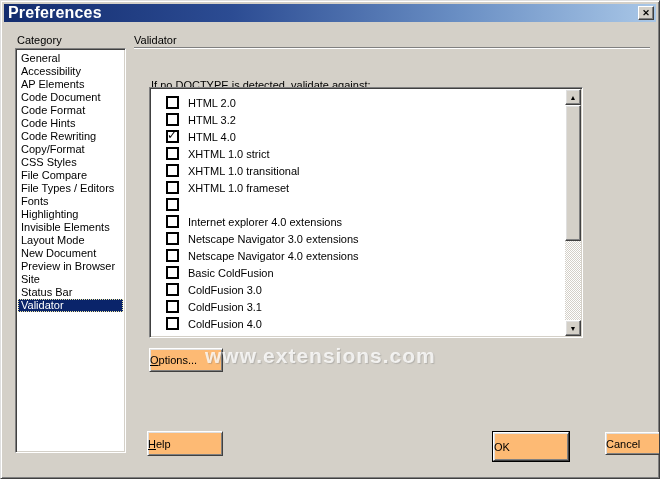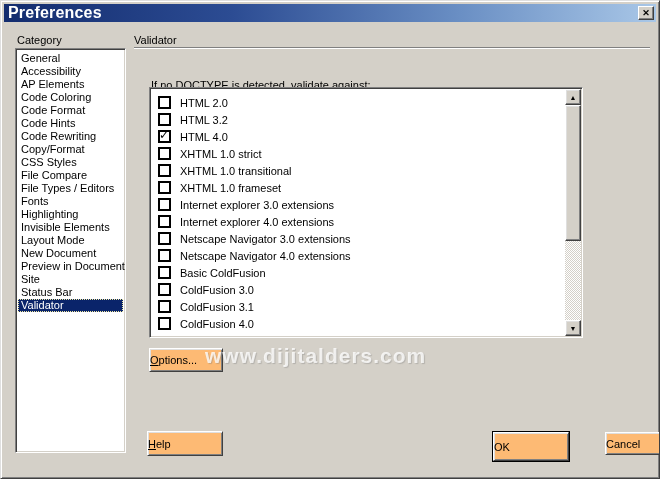--- a/index.html
+++ b/index.html
@@ -68,21 +68,21 @@
     border-top: 1px solid #808080; border-bottom: 1px solid #ffffff;
   }
   .doctype-label { position: absolute; left: 150px; top: 66px; margin-top: 12px; }
   .doctype-label .u, .mn { text-decoration: underline; }
   .checklist {
     position: absolute; left: 148px; top: 86px; width: 434px; height: 251px;
     background: #fff;
     border-top: 1px solid #808080; border-left: 1px solid #808080;
     border-right: 1px solid #fff; border-bottom: 1px solid #fff;
     box-shadow: inset 1px 1px 0 #404040, inset -1px -1px 0 #d4d0c8;
-    padding: 6px 22px 0 8px;
+    padding: 6px 22px 0 16px;
     overflow: hidden;
   }
   .check-row { height: 17px; display: flex; align-items: center; cursor: default; }
   .check-row .box {
     position: relative;
     width: 13px; height: 13px; flex: 0 0 13px;
     background: #fff; border: 2px solid #000;
     margin-right: 9px;
   }
   .check-row.checked .box::after {
@@ -150,21 +150,21 @@
   <div class="cat-item">
         <span>General</span>
       </div>
       <div class="cat-item">
         <span>Accessibility</span>
       </div>
       <div class="cat-item">
         <span>AP Elements</span>
       </div>
       <div class="cat-item">
-        <span>Code Coloring</span>
+        <span>Code Document</span>
       </div>
       <div class="cat-item">
         <span>Code Format</span>
       </div>
       <div class="cat-item">
         <span>Code Hints</span>
       </div>
       <div class="cat-item">
         <span>Code Rewriting</span>
       </div>
@@ -189,21 +189,21 @@
       <div class="cat-item">
         <span>Invisible Elements</span>
       </div>
       <div class="cat-item">
         <span>Layout Mode</span>
       </div>
       <div class="cat-item">
         <span>New Document</span>
       </div>
       <div class="cat-item">
-        <span>Preview in Document</span>
+        <span>Preview in Browser</span>
       </div>
       <div class="cat-item">
         <span>Site</span>
       </div>
       <div class="cat-item">
         <span>Status Bar</span>
       </div>
       <div class="cat-item selected">
         <span>Validator</span>
       </div>
@@ -237,21 +237,20 @@
       <div class="check-row">
         <span class="box"></span>
         <span class="lbl">XHTML 1.0 transitional</span>
       </div>
       <div class="check-row">
         <span class="box"></span>
         <span class="lbl">XHTML 1.0 frameset</span>
       </div>
       <div class="check-row">
         <span class="box"></span>
-        <span class="lbl">Internet explorer 3.0 extensions</span>
       </div>
       <div class="check-row">
         <span class="box"></span>
         <span class="lbl">Internet explorer 4.0 extensions</span>
       </div>
       <div class="check-row">
         <span class="box"></span>
         <span class="lbl">Netscape Navigator 3.0 extensions</span>
       </div>
       <div class="check-row">
@@ -283,21 +282,21 @@
   <div class="scrollbar">
     <div class="sb-btn sb-up">▲</div>
     <div class="sb-thumb"></div>
     <div class="sb-btn sb-down">▼</div>
   </div>
 
   <button class="btn btn-options">
     <span class="mn">O</span><span>ptions...</span>
   </button>
 
-  <div class="watermark">www.dijitalders.com</div>
+  <div class="watermark">www.extensions.com</div>
 
   <button class="btn btn-help">
     <span class="mn">H</span><span>elp</span>
   </button>
 
   <button class="btn btn-ok">OK</button>
   <button class="btn btn-cancel">Cancel</button>
 
 </div>
 

